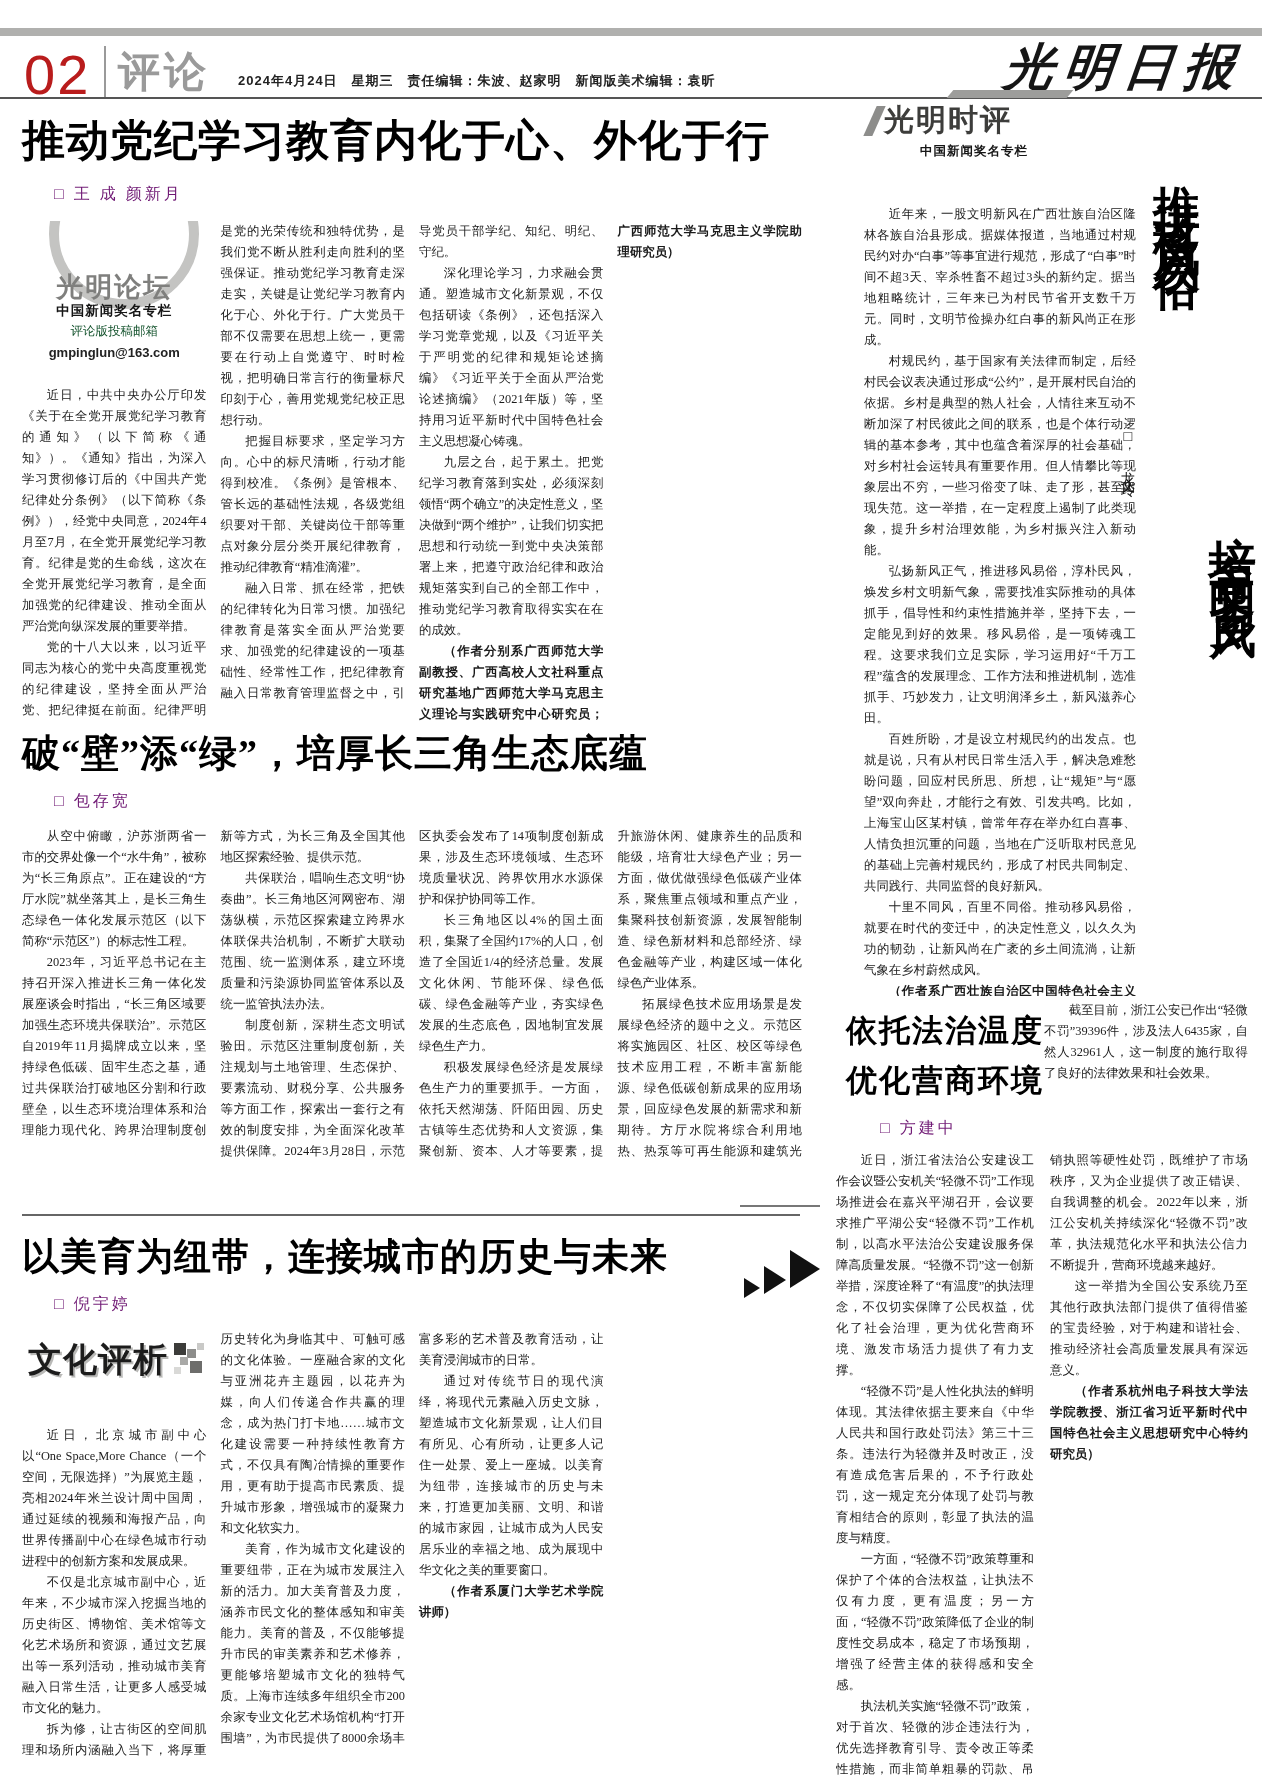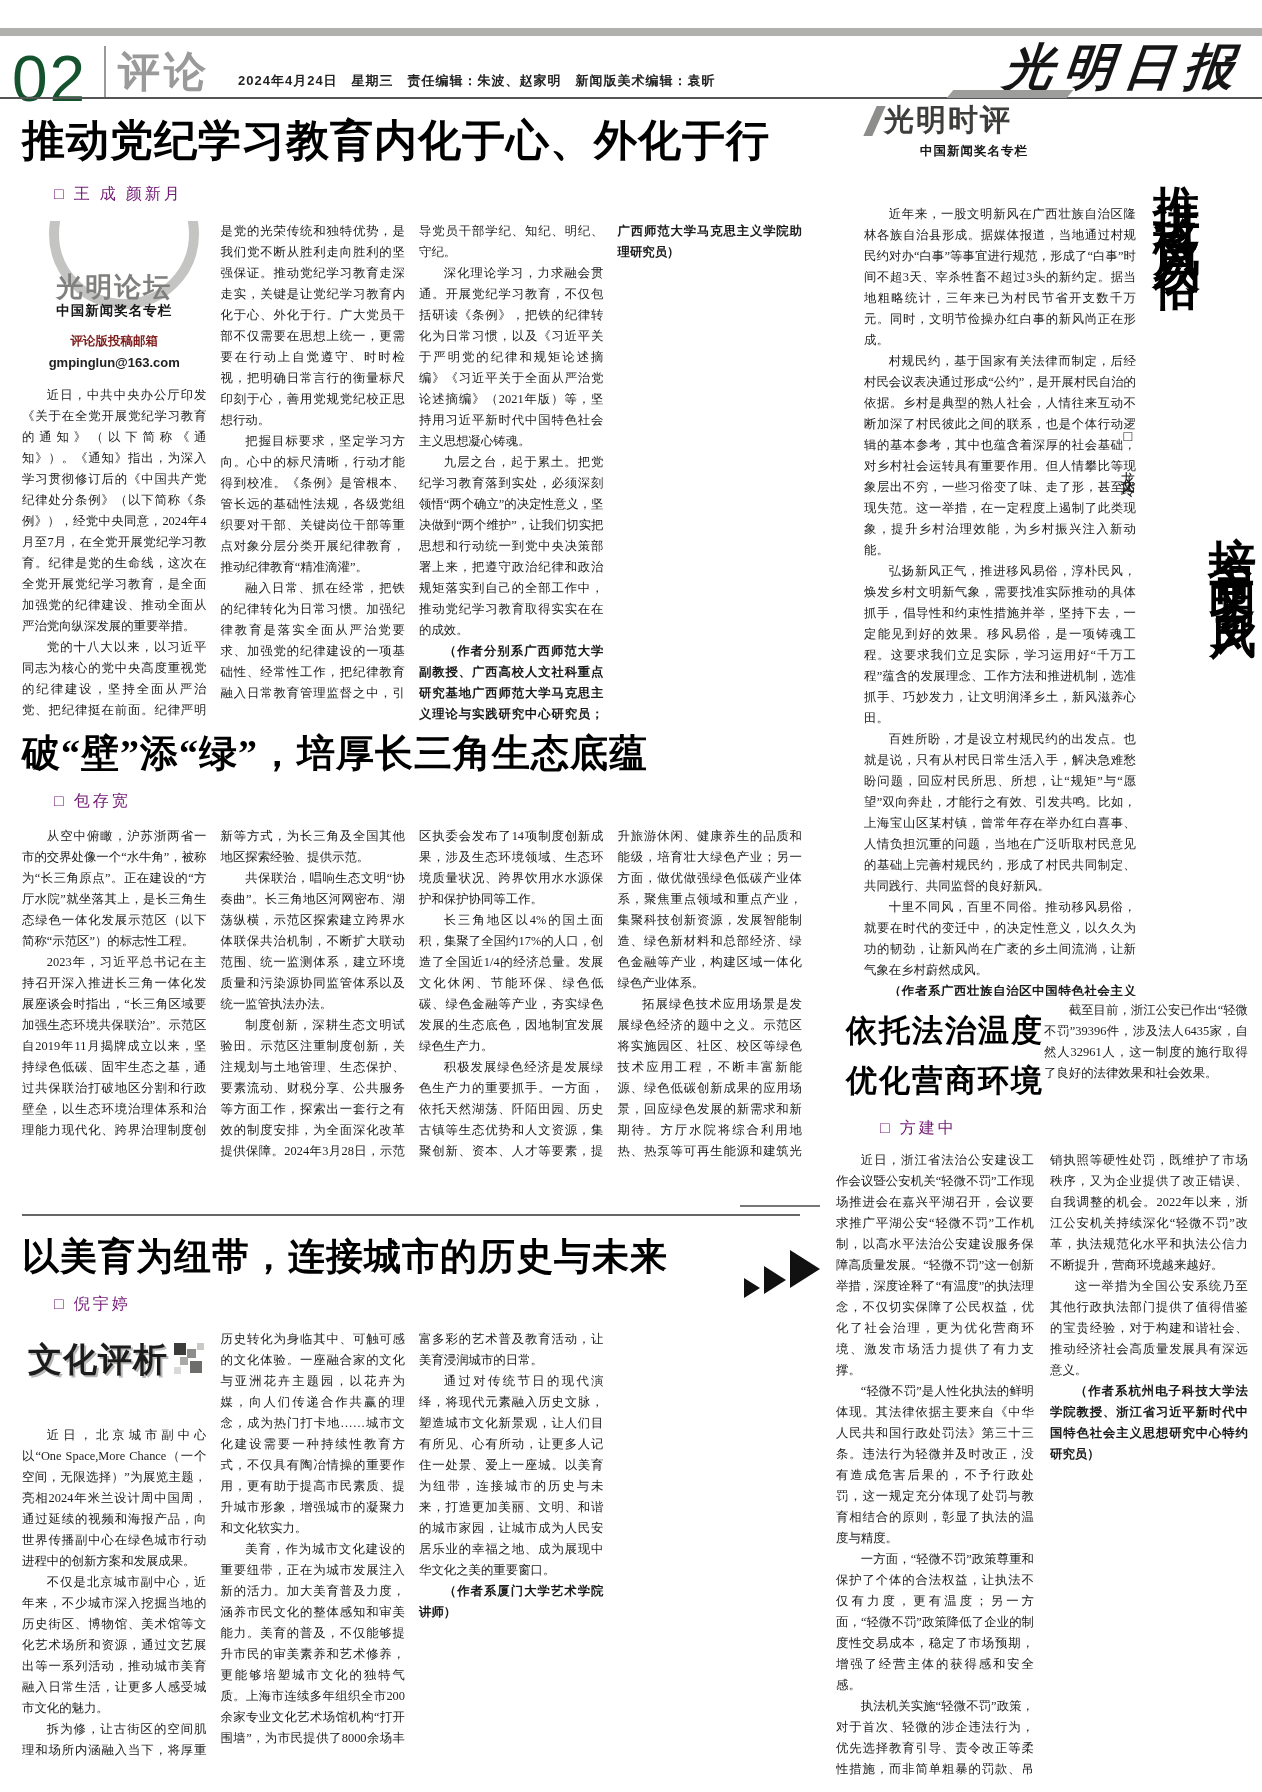--- a/index.html
+++ b/index.html
@@ -1,21 +1,21 @@
 <!DOCTYPE html>
 <html><head>
 <meta charset="utf-8">
 <style>
   html,body{margin:0;padding:0;background:#e8e8e4;}
   #page{position:relative;width:1262px;height:1792px;background:#ffffff;margin:0 auto;overflow:hidden;
         font-family:"Liberation Serif","DejaVu Serif",serif;color:#1b1b1b;}
   
   .topbar{position:absolute;left:0;top:28px;width:1262px;height:8px;background:#b0b0ae;}
-  .pageno{position:absolute;left:12px;top:42px;font-family:"Liberation Sans","DejaVu Sans",sans-serif;
-          font-size:64px;font-weight:400;color:#14532d;letter-spacing:2px;}
+  .pageno{position:absolute;left:24px;top:42px;font-family:"Liberation Sans","DejaVu Sans",sans-serif;
+          font-size:56px;font-weight:400;color:#b91c1c;letter-spacing:2px;}
   .head-div{position:absolute;left:104px;top:46px;width:2px;height:52px;background:#9a9a9a;}
   .section-name{position:absolute;left:118px;top:44px;font-family:"Liberation Sans","DejaVu Sans",sans-serif;
           font-size:42px;font-weight:900;color:#9a9a9a;letter-spacing:4px;}
   .dateline{position:absolute;left:238px;top:72px;font-family:"Liberation Sans","DejaVu Sans",sans-serif;
           font-size:13px;font-weight:bold;color:#222;letter-spacing:1px;}
   .masthead{position:absolute;right:18px;top:34px;font-size:50px;font-weight:bold;font-style:italic;
           letter-spacing:10px;color:#161616;transform:skewX(-6deg);}
   .head-rule{position:absolute;left:0;top:97px;width:1262px;height:2px;background:#555;}
   
   .body-text{font-size:12.4px;line-height:21px;text-align:justify;color:#1b1b1b;}
@@ -29,21 +29,21 @@
   #article1 .byline{margin-top:14px;}
   #a1-body{margin-top:16px;height:505px;column-count:4;column-gap:14px;column-fill:auto;overflow:hidden;}
   
   .forum-box{position:relative;width:100%;height:158px;overflow:hidden;margin-bottom:6px;}
   .forum-circle{position:absolute;left:50%;top:-62px;width:130px;height:130px;margin-left:-65px;
         border:10px solid #c4c4c2;border-radius:50%;}
   .forum-title{position:relative;margin-top:56px;text-align:center;font-family:"Liberation Sans","DejaVu Sans",sans-serif;
         font-size:27px;font-weight:900;color:#7f7f7d;letter-spacing:2px;background:transparent;}
   .forum-sub{position:relative;text-align:center;font-family:"Liberation Sans","DejaVu Sans",sans-serif;
         font-size:13.5px;font-weight:900;color:#161616;letter-spacing:1px;margin-top:2px;}
-  .forum-note{position:relative;text-align:center;font-size:12.5px;color:#7f1d1d;margin-top:10px;font-weight:bold;}
+  .forum-note{position:relative;text-align:center;font-size:12.5px;color:#14532d;}
   .forum-mail{position:relative;text-align:center;font-family:"Liberation Sans","DejaVu Sans",sans-serif;
         font-size:13px;font-weight:bold;color:#222;}
   
   .shiping-logo{position:absolute;left:884px;top:100px;width:180px;}
   .shiping-deco{position:absolute;left:-14px;top:6px;width:9px;height:30px;background:#8d8d8b;transform:skewX(-24deg);}
   .shiping-deco2{position:absolute;right:-6px;top:-10px;width:120px;height:8px;background:#9d9d9b;transform:skewX(-40deg);}
   .shiping-title{font-family:"Liberation Sans","DejaVu Sans",sans-serif;font-size:30px;font-weight:900;
         color:#3d3d3b;letter-spacing:2px;}
   .shiping-sub{font-family:"Liberation Sans","DejaVu Sans",sans-serif;font-size:12.5px;font-weight:900;
         color:#161616;letter-spacing:1px;margin-top:2px;text-align:center;}
@@ -110,21 +110,21 @@
         <div class="forum-circle"></div>
         <div class="forum-title">光明论坛</div>
         <div class="forum-sub">中国新闻奖名专栏</div>
         <div class="forum-note">评论版投稿邮箱</div>
         <div class="forum-mail">gmpinglun@163.com</div>
       </div>
       <p>近日，中共中央办公厅印发《关于在全党开展党纪学习教育的通知》（以下简称《通知》）。《通知》指出，为深入学习贯彻修订后的《中国共产党纪律处分条例》（以下简称《条例》），经党中央同意，2024年4月至7月，在全党开展党纪学习教育。纪律是党的生命线，这次在全党开展党纪学习教育，是全面加强党的纪律建设、推动全面从严治党向纵深发展的重要举措。</p>
       <p>党的十八大以来，以习近平同志为核心的党中央高度重视党的纪律建设，坚持全面从严治党、把纪律挺在前面。纪律严明是党的光荣传统和独特优势，是我们党不断从胜利走向胜利的坚强保证。推动党纪学习教育走深走实，关键是让党纪学习教育内化于心、外化于行。广大党员干部不仅需要在思想上统一，更需要在行动上自觉遵守、时时检视，把明确日常言行的衡量标尺印刻于心，善用党规党纪校正思想行动。</p>
       <p>把握目标要求，坚定学习方向。心中的标尺清晰，行动才能得到校准。《条例》是管根本、管长远的基础性法规，各级党组织要对干部、关键岗位干部等重点对象分层分类开展纪律教育，推动纪律教育“精准滴灌”。</p>
       <p>融入日常、抓在经常，把铁的纪律转化为日常习惯。加强纪律教育是落实全面从严治党要求、加强党的纪律建设的一项基础性、经常性工作，把纪律教育融入日常教育管理监督之中，引导党员干部学纪、知纪、明纪、守纪。</p>
-      <p>深化理论学习，力求融会贯通。开展党纪学习教育，不仅包括研读《条例》，把铁的纪律转化为日常习惯，以及《习近平关于严明党的纪律和规矩论述摘编》《习近平关于全面从严治党论述摘编》（2021年版）等，坚持用习近平新时代中国特色社会主义思想凝心铸魂。</p>
+      <p>深化理论学习，力求融会贯通。塑造城市文化新景观，不仅包括研读《条例》，还包括深入学习党章党规，以及《习近平关于严明党的纪律和规矩论述摘编》《习近平关于全面从严治党论述摘编》（2021年版）等，坚持用习近平新时代中国特色社会主义思想凝心铸魂。</p>
       <p>九层之台，起于累土。把党纪学习教育落到实处，必须深刻领悟“两个确立”的决定性意义，坚决做到“两个维护”，让我们切实把思想和行动统一到党中央决策部署上来，把遵守政治纪律和政治规矩落实到自己的全部工作中，推动党纪学习教育取得实实在在的成效。</p>
       <p class="credit">（作者分别系广西师范大学副教授、广西高校人文社科重点研究基地广西师范大学马克思主义理论与实践研究中心研究员；广西师范大学马克思主义学院助理研究员）</p>
     </div>
   </div>
 
   <div class="shiping-logo">
     <div class="shiping-deco"></div>
     <div class="shiping-deco2"></div>
     <div class="shiping-title">光明时评</div>
     <div class="shiping-sub">中国新闻奖名专栏</div>

